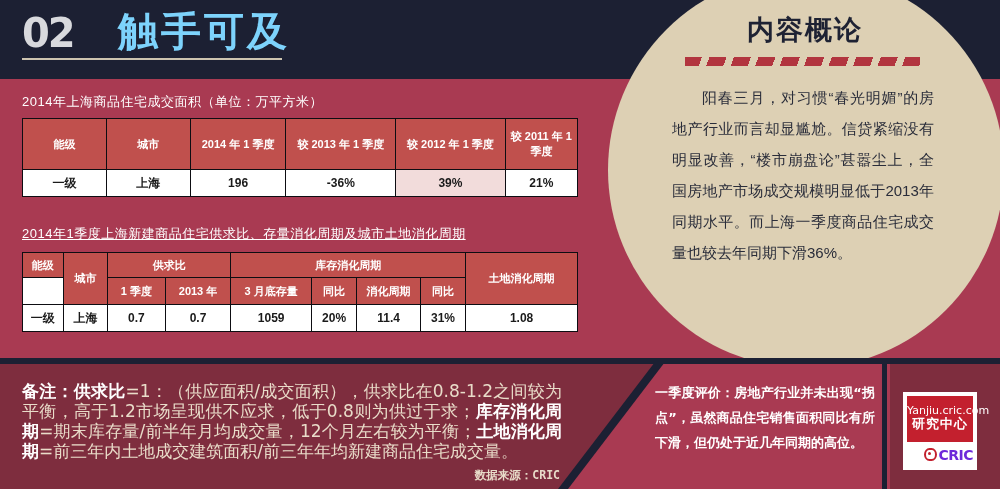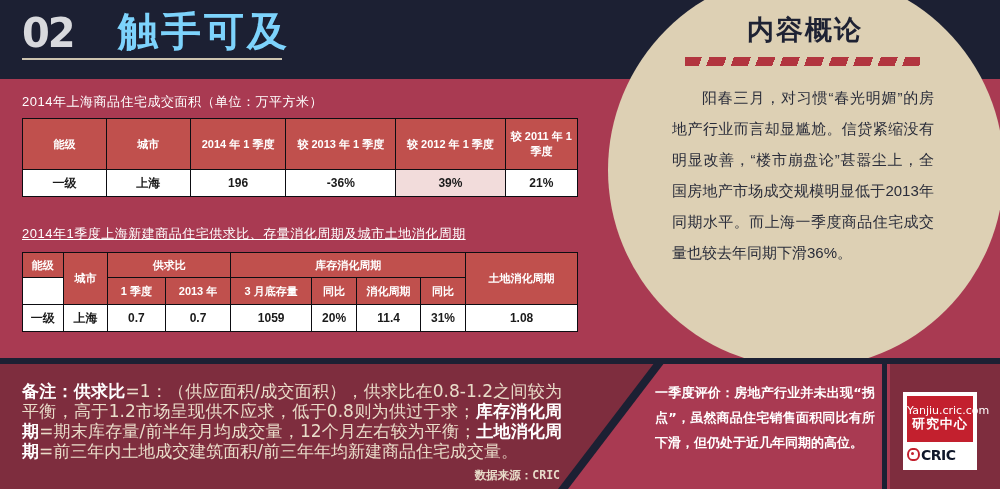--- a/index.html
+++ b/index.html
@@ -116,21 +116,21 @@
     background:#ffffff;padding:0;
   }
   .logo-top{
     position:absolute;left:4px;top:4px;width:66px;height:46px;background:#c3202e;
     text-align:center;
   }
   .logo-url{font-size:11px;color:#ffffff;line-height:11px;padding-top:9px;font-family:"DejaVu Sans",sans-serif;}
   .logo-cn{font-size:13px;color:#ffffff;font-weight:bold;line-height:16px;letter-spacing:1px;}
   .logo-bot{
     position:absolute;left:4px;top:53px;width:66px;height:21px;background:#ffffff;
-    text-align:left;color:#0f172a;font-weight:bold;font-size:14px;line-height:21px;
+    text-align:right;color:#6d28d9;font-weight:bold;font-size:14px;line-height:21px;
     letter-spacing:-.5px;font-family:"DejaVu Sans",sans-serif;
   }
   .logo-eye{display:inline-block;width:9px;height:9px;border:2px solid #c3202e;border-radius:50% 50% 50% 50%/60% 60% 60% 60%;vertical-align:-1px;margin-right:1px;position:relative;}
   .logo-eye:after{content:"";position:absolute;left:2px;top:2px;width:3px;height:3px;background:#c3202e;border-radius:50%;}
 </style>
 </head>
 <body>
 
 <div class="stage">
 

